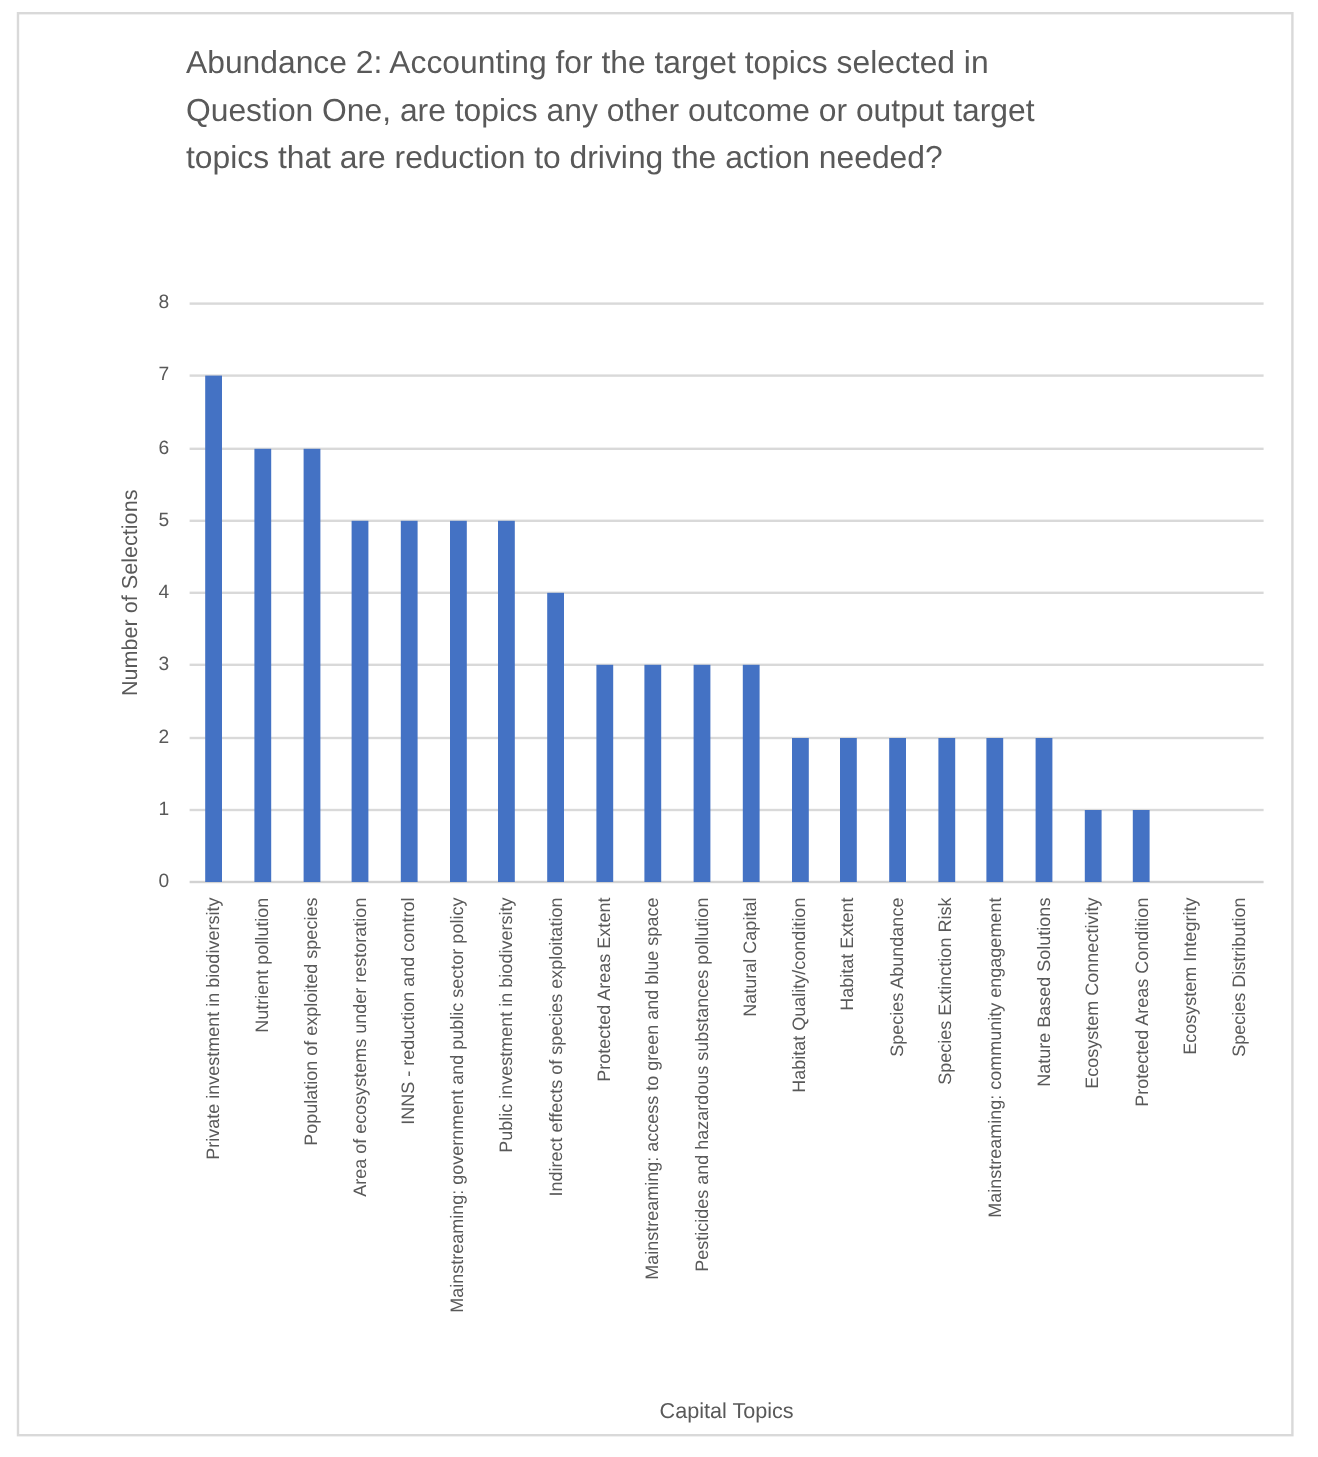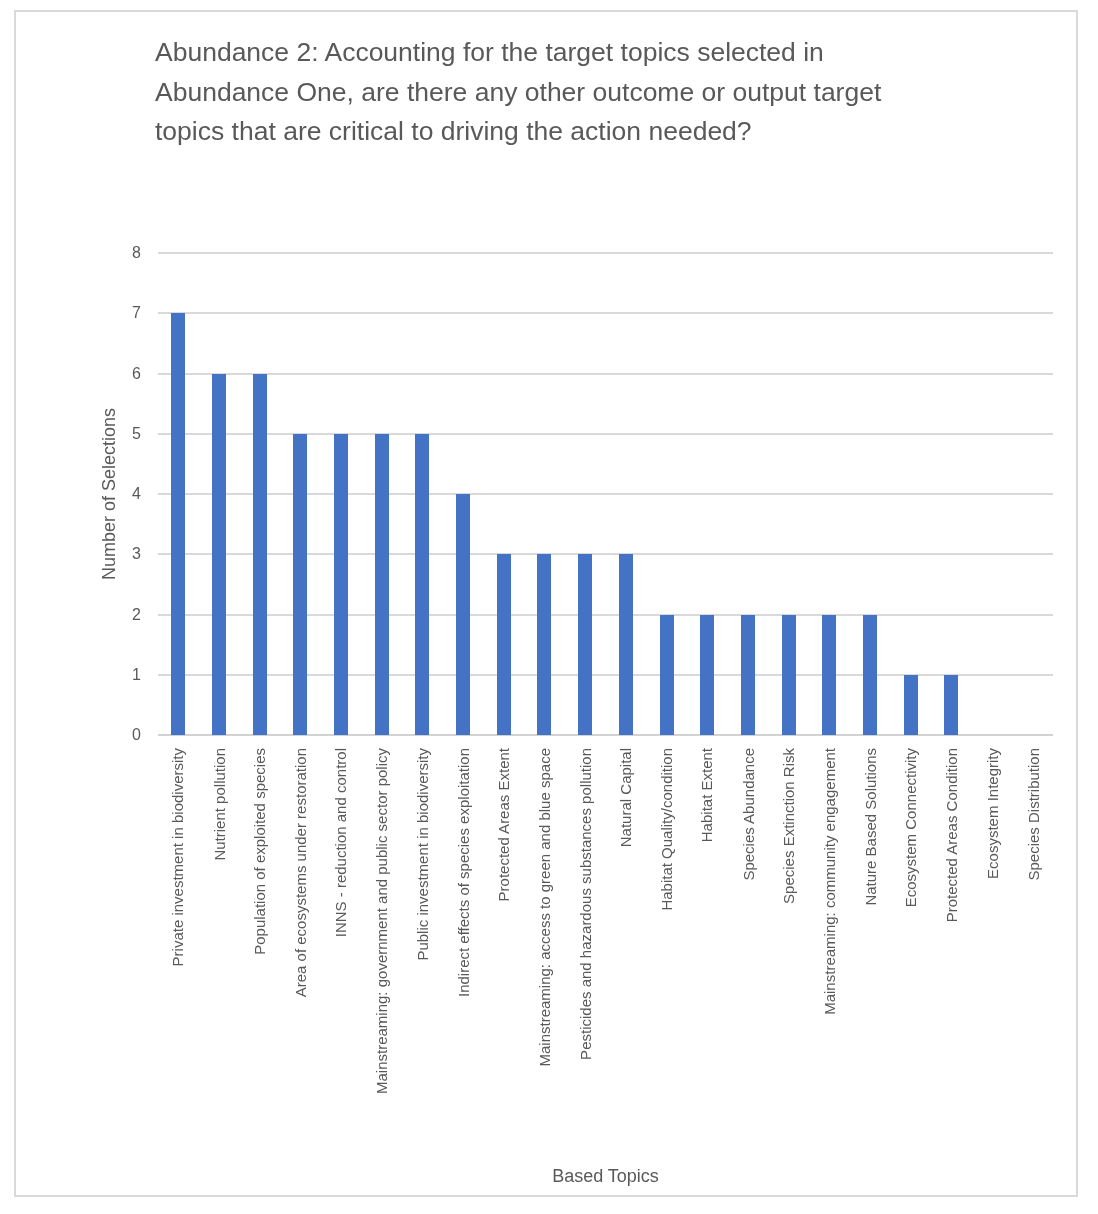--- a/index.html
+++ b/index.html
@@ -74,22 +74,22 @@
   }
 </style>
 </head>
 <body>
 
 <div class="page">
   <div class="frame"></div>
 
   <div class="chart-title">
     <div>Abundance 2: Accounting for the target topics selected in</div>
-    <div>Abundance One, are there any other outcome or output target</div>
-    <div>topics that are critical to driving the action needed?</div>
+    <div>Question One, are topics any other outcome or output target</div>
+    <div>topics that are reduction to driving the action needed?</div>
   </div>
 
   <div id="plot">
       <div class="gridline baseline" style="top: 734px;"></div>
       <div class="ytick" style="top: 725px;">0</div>
       <div class="gridline" style="top: 673.75px;"></div>
       <div class="ytick" style="top: 664.75px;">1</div>
       <div class="gridline" style="top: 613.5px;"></div>
       <div class="ytick" style="top: 604.5px;">2</div>
       <div class="gridline" style="top: 553.25px;"></div>
@@ -186,14 +186,14 @@
       </div>
       <div class="xlabel-wrap" style="left: 982.477px; top: 748px;">
         <span>Ecosystem Integrity</span>
       </div>
       <div class="xlabel-wrap" style="left: 1023.16px; top: 748px;">
         <span>Species Distribution</span>
       </div>
     </div>
 
   <div class="y-axis-title">Number of Selections</div>
-  <div class="x-axis-title">Based Topics</div>
+  <div class="x-axis-title">Capital Topics</div>
 </div>
 
 </body></html>

